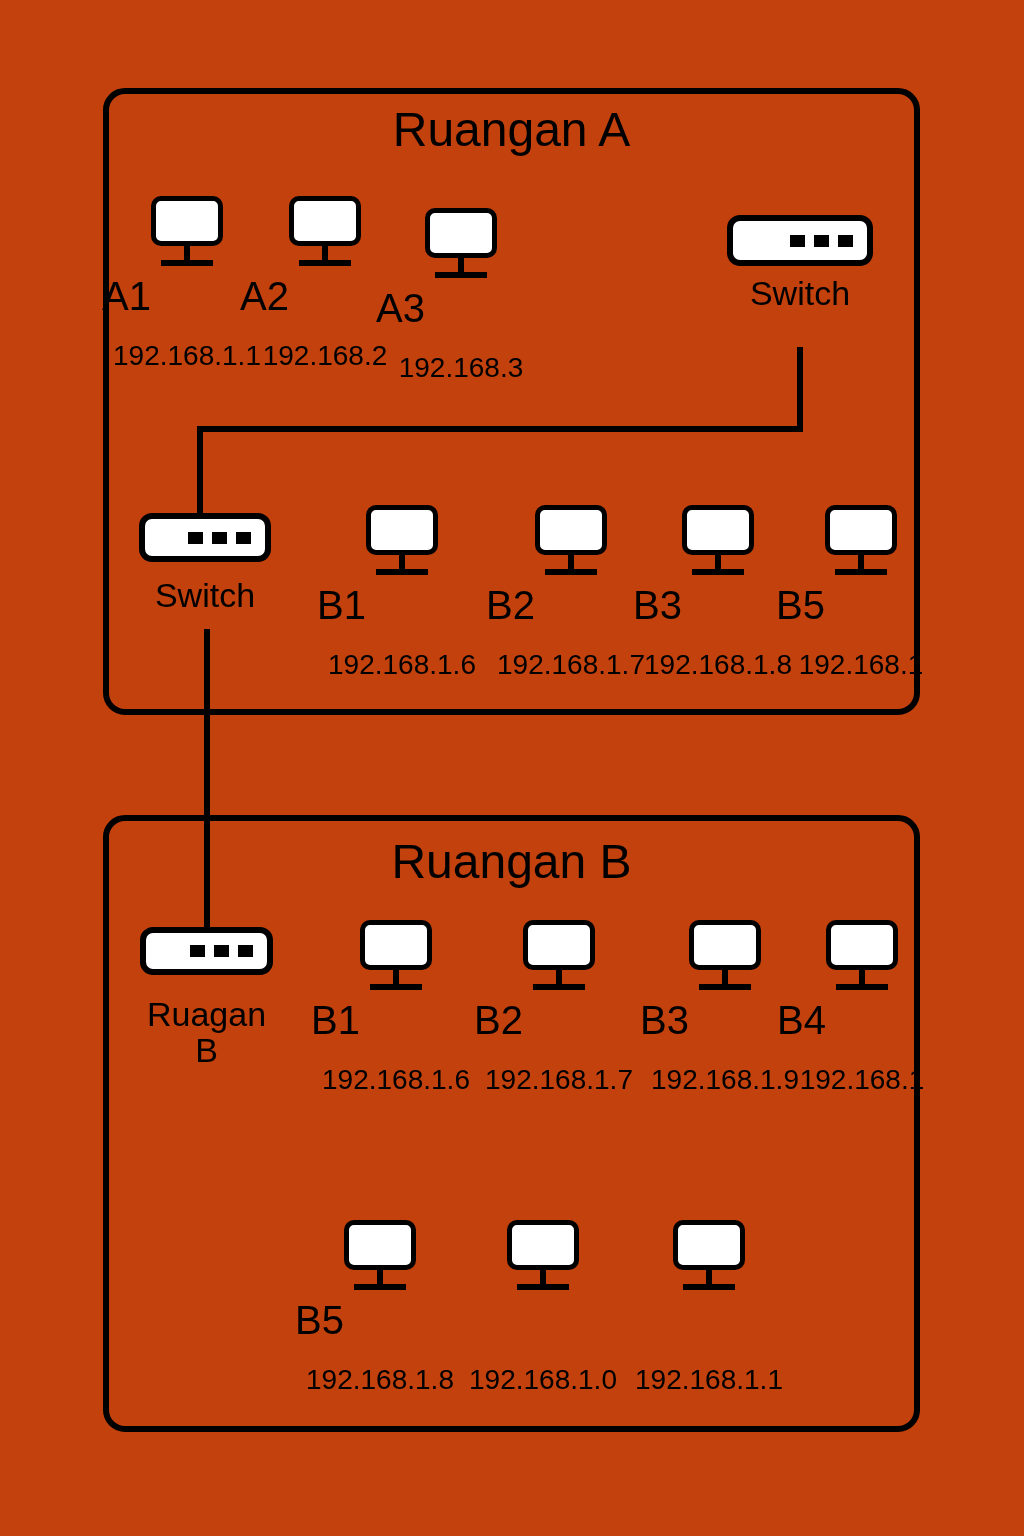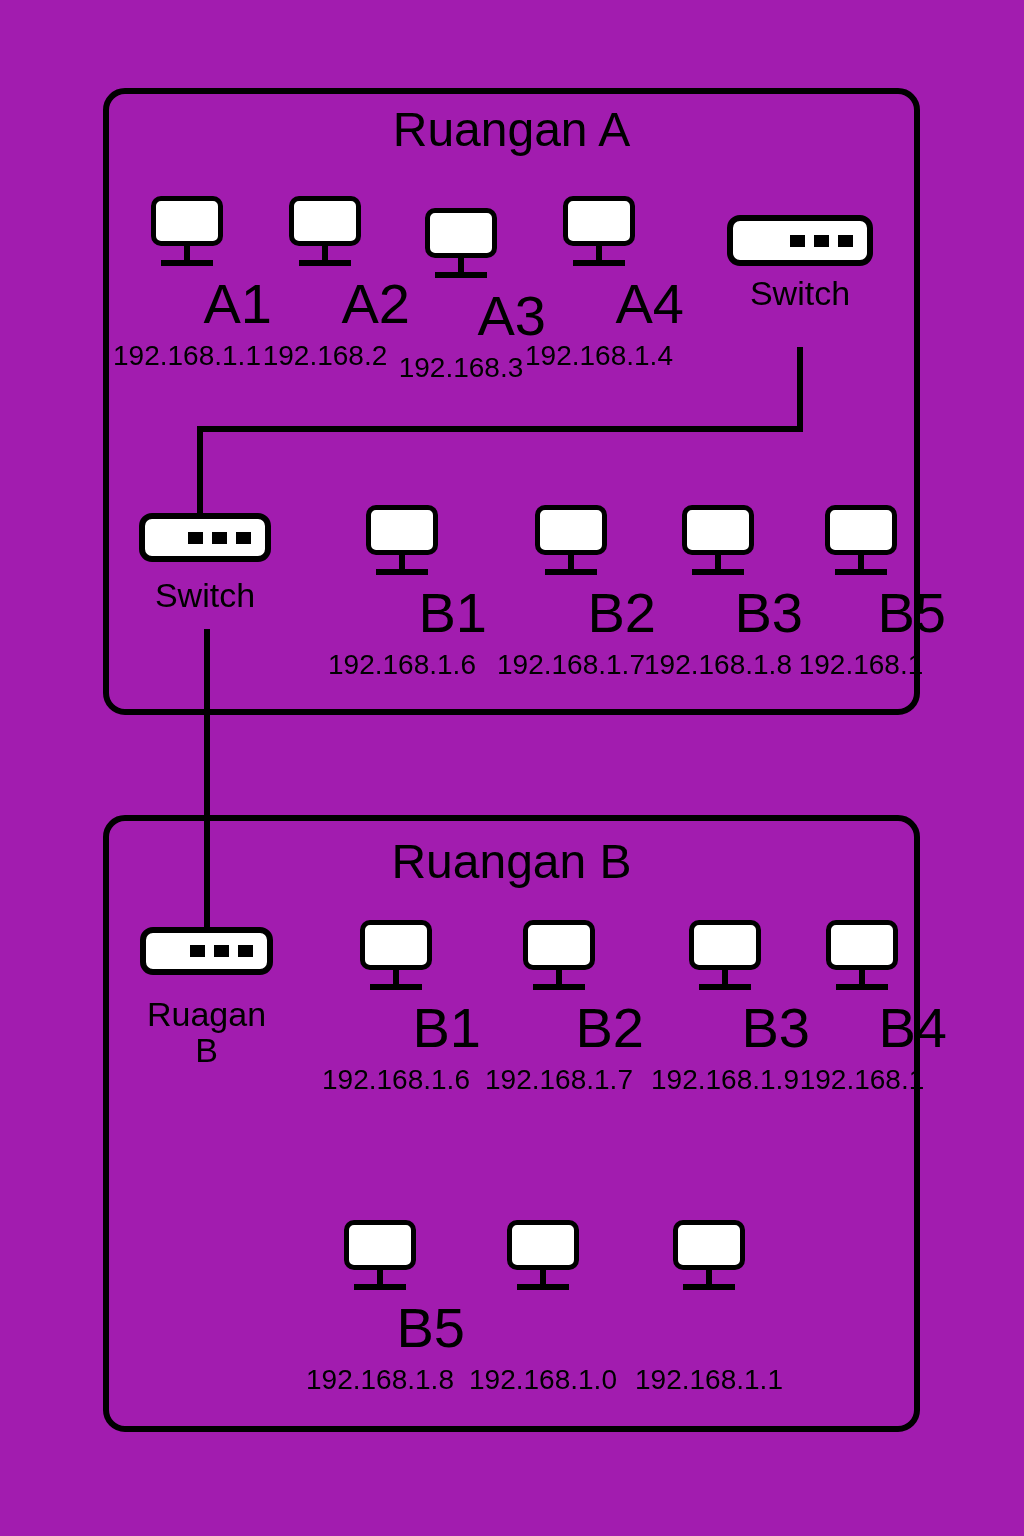--- a/index.html
+++ b/index.html
@@ -1,32 +1,32 @@
 <!DOCTYPE html>
 <html><head>
 <meta charset="utf-8">
 <style>
   html,body{margin:0;padding:0;background:#ffffff;}
   .canvas{
-    position:relative;width:1024px;height:1536px;background:#a21caf;
+    position:relative;width:1024px;height:1536px;background:#c2410c;
     font-family:"Liberation Sans", sans-serif;color:#000;overflow:hidden;
   }
   .room{position:absolute;border:6px solid #000;border-radius:22px;box-sizing:border-box;background:transparent;}
   .room-a{left:103px;top:88px;width:817px;height:627px;}
   .room-b{left:103px;top:815px;width:817px;height:617px;}
   .room-title{position:absolute;left:103px;width:817px;text-align:center;font-size:48px;line-height:1;}
   .title-a{top:106px;}
   .title-b{top:838px;}
 
   .computer{position:absolute;width:170px;height:180px;}
   .monitor{position:absolute;left:50%;top:0;transform:translateX(-50%);width:72px;height:69px;}
   .screen{width:72px;height:50px;border:5px solid #000;border-radius:10px;box-sizing:border-box;background:#fff;}
   .stem{width:6px;height:14px;background:#000;margin:0 auto;}
   .base{width:52px;height:6px;background:#000;margin:0 auto;}
-  .clabel{position:absolute;top:80px;left:0;right:0;text-align:right;font-size:56px;line-height:1;}
+  .clabel{position:absolute;top:80px;left:0;right:0;text-align:left;font-size:40px;line-height:1;}
   .cip{position:absolute;top:146px;left:0;right:0;text-align:center;font-size:28px;line-height:1;white-space:nowrap;}
 
   .switch{position:absolute;}
   .switch-box{border:6px solid #000;border-radius:13px;box-sizing:border-box;background:#fff;
     display:flex;align-items:center;justify-content:flex-end;gap:9px;padding-right:14px;}
   .dot{width:15px;height:12px;background:#000;flex:0 0 auto;}
   .switch-label{position:absolute;left:50%;transform:translateX(-50%);text-align:center;
     font-size:34px;line-height:1.05;white-space:nowrap;}
   .switch-label.two-line{white-space:normal;width:220px;}
 
@@ -68,29 +68,20 @@
   </div>
   <div class="computer" style="left:376px;top:208px;text-decoration:underline;">
     <div class="monitor">
         <div class="screen"></div>
         <div class="stem"></div>
         <div class="base"></div>
       </div>
     <div class="clabel">A3</div>
     <div class="cip">192.168.3</div>
   </div>
-  <div class="computer" style="left:514px;top:196px;">
-    <div class="monitor">
-        <div class="screen"></div>
-        <div class="stem"></div>
-        <div class="base"></div>
-      </div>
-    <div class="clabel">A4</div>
-    <div class="cip">192.168.1.4</div>
-  </div>
 
   <div class="switch" style="left:727px;top:215px;width:146px;">
     <div class="switch-box" style="width:146px;height:51px;">
       <div class="dot"></div>
       <div class="dot"></div>
       <div class="dot"></div>
     </div>
     <div class="switch-label" style="top:61px;">Switch</div>
   </div>
 

